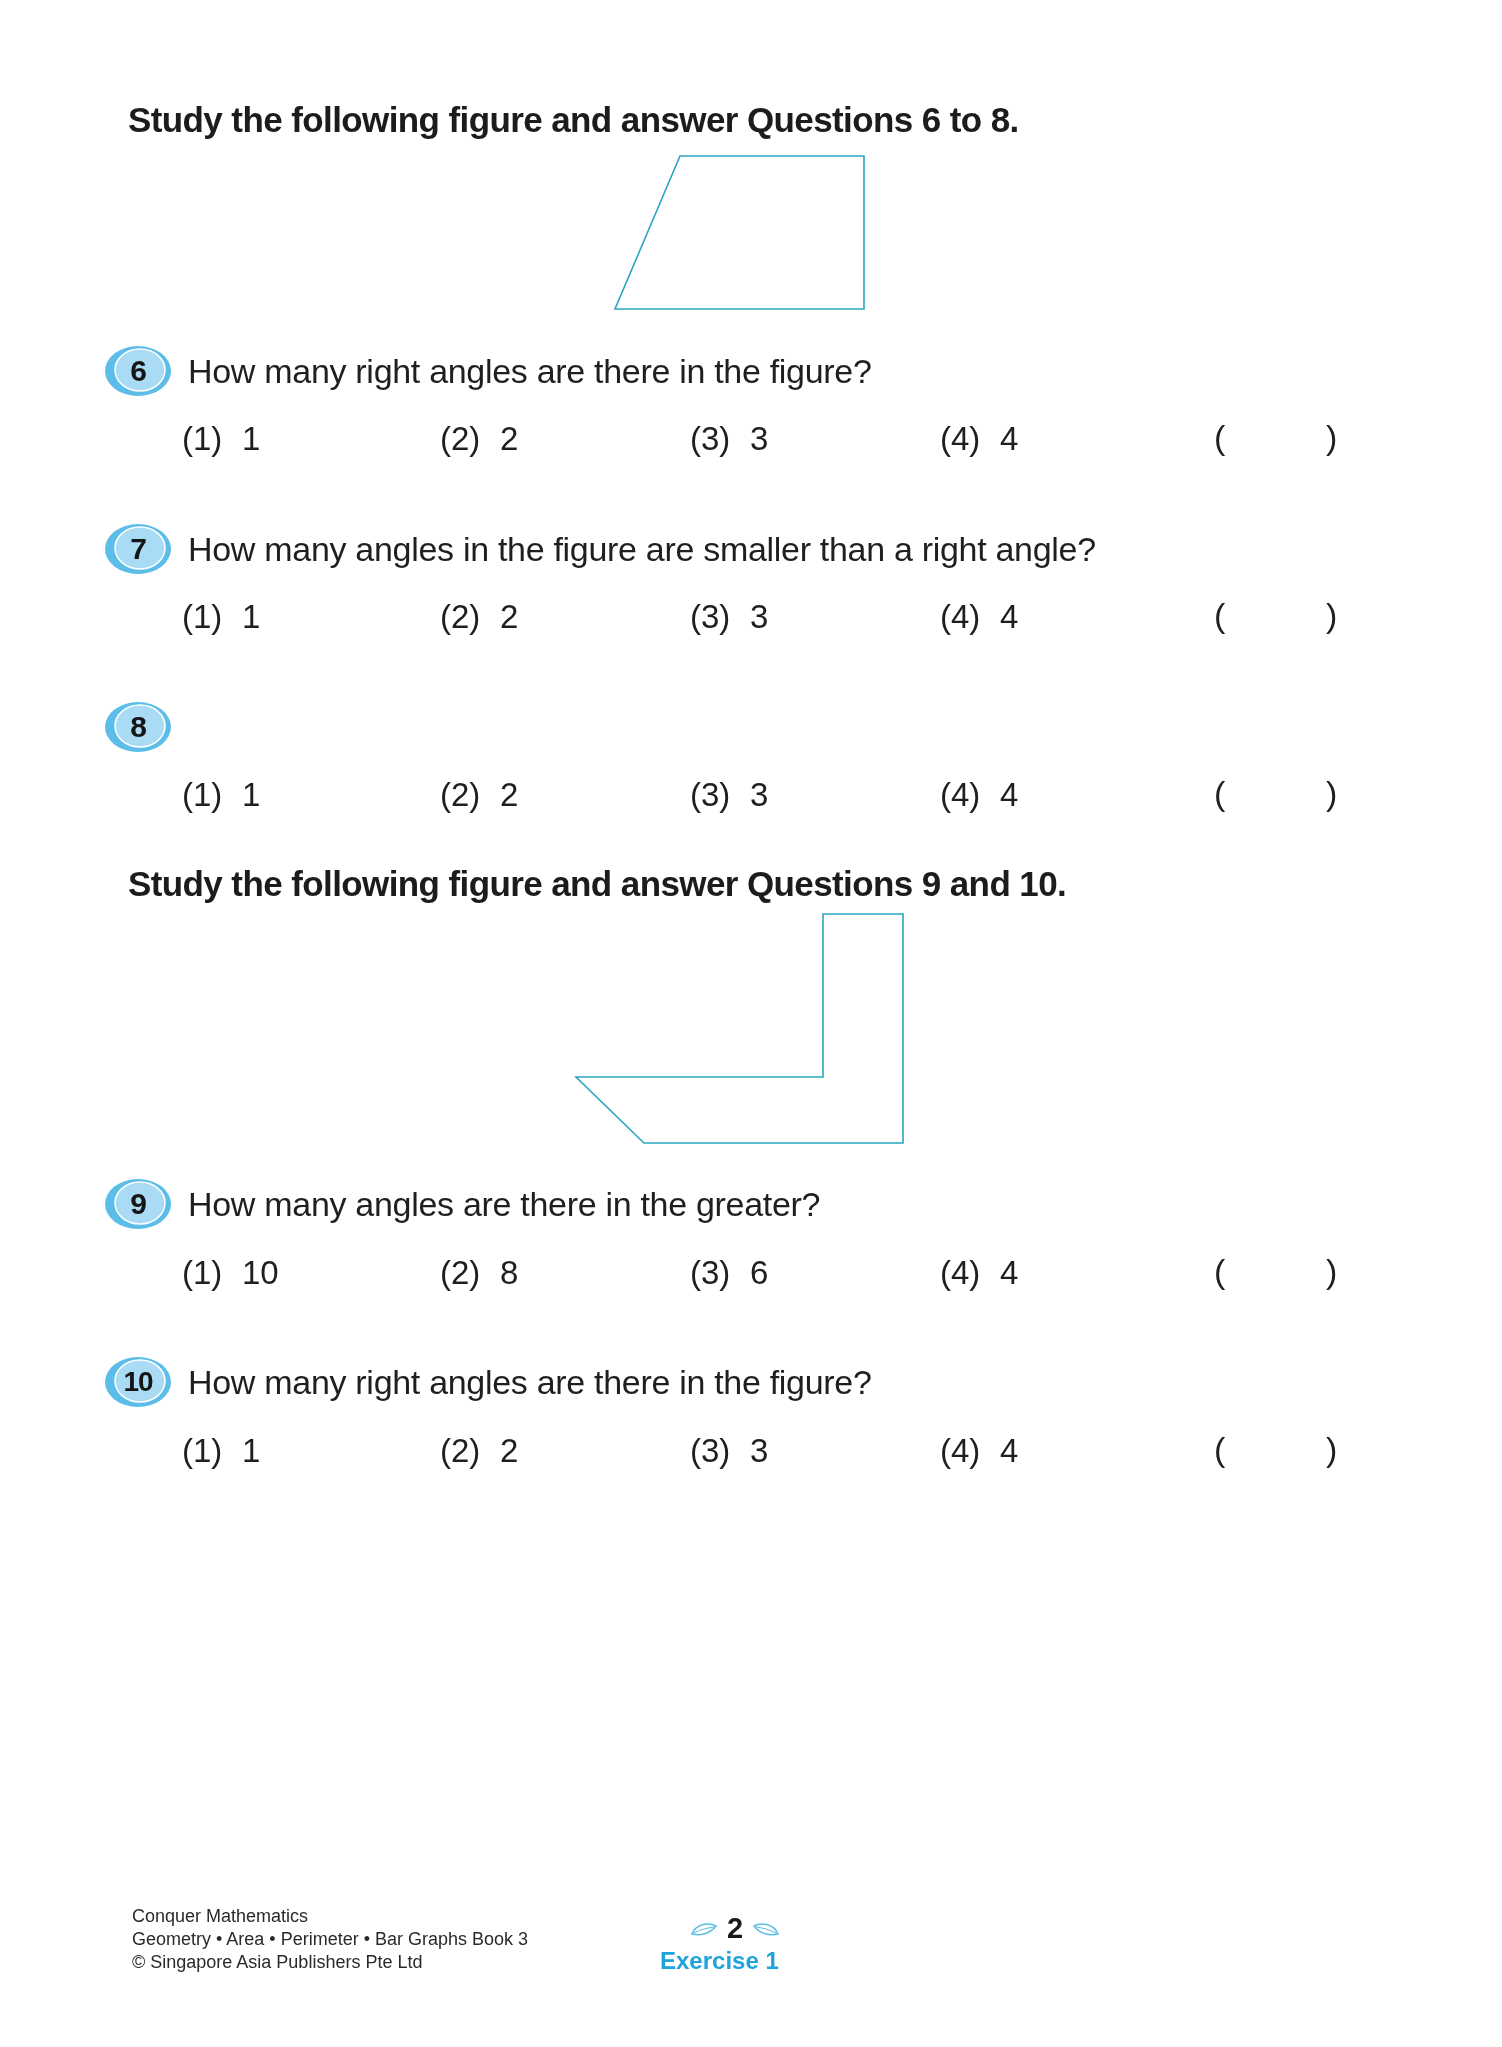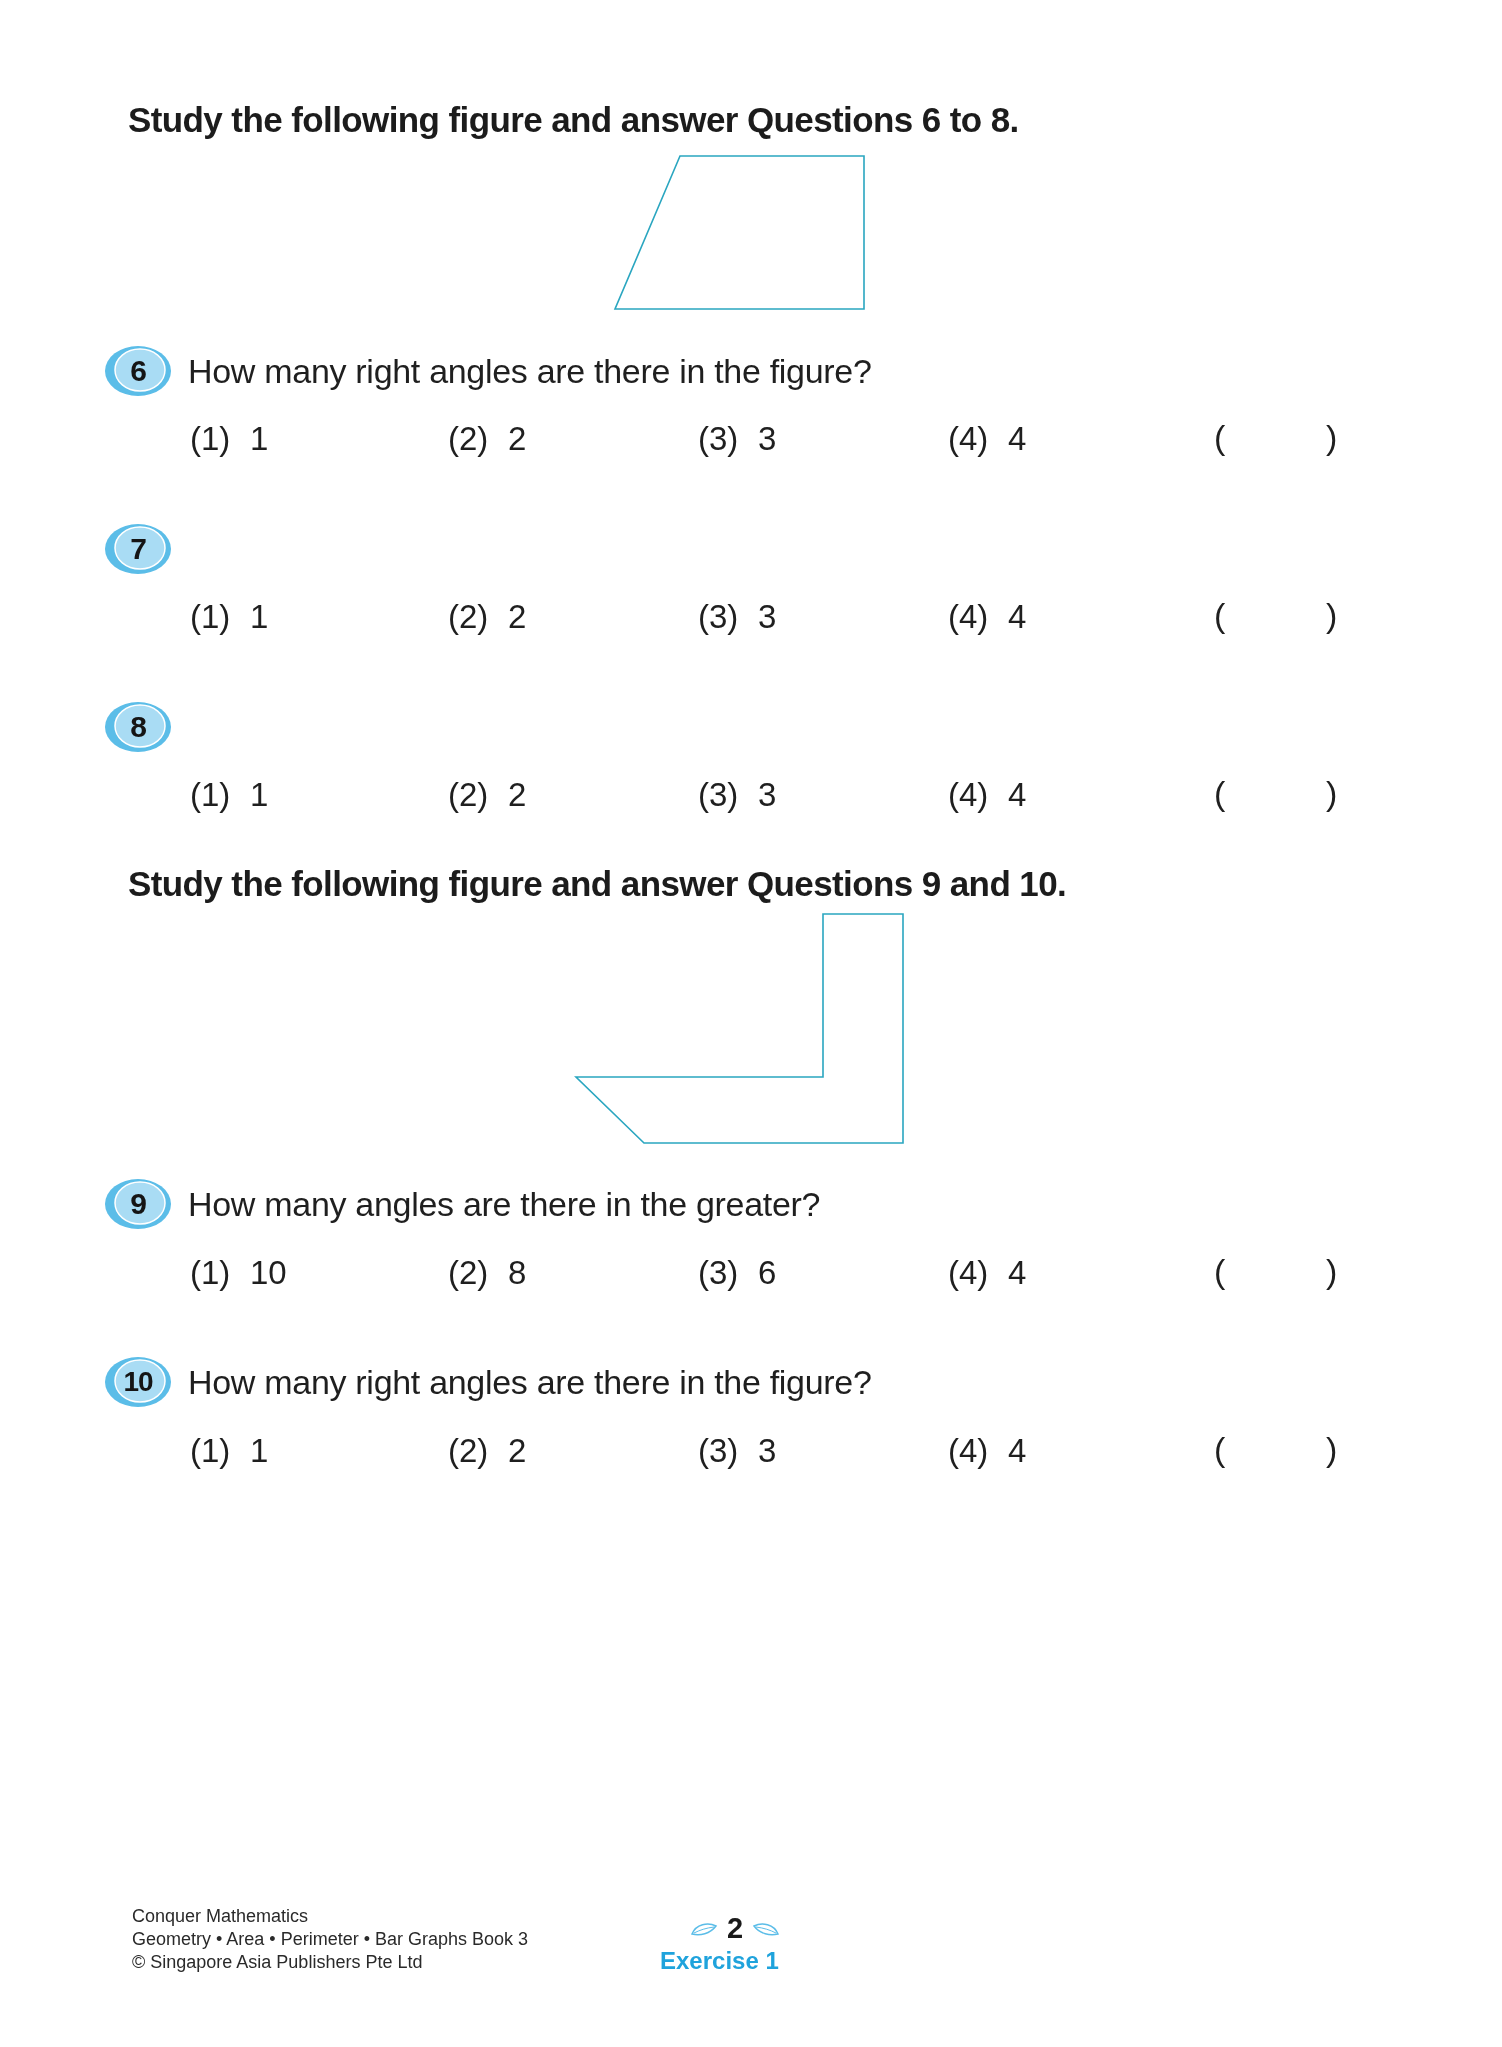--- a/index.html
+++ b/index.html
@@ -11,21 +11,21 @@
     .figure { position: absolute; left: 0; top: 0; }
     .q-row { position: absolute; left: 100px; height: 60px; width: 1300px; }
     .badge { position: absolute; left: 4px; top: -28px; width: 68px; height: 54px; }
     .badge svg { position: absolute; left: 0; top: 0; }
     .badge-num { position: absolute; left: 0; top: 0; width: 68px; height: 54px; line-height: 54px;
                  text-align: center; font-weight: bold; font-size: 30px; color: #151515;
                  font-family: "Liberation Sans", sans-serif; letter-spacing: -1px; }
     .q-text { position: absolute; left: 88px; top: -20px; font-size: 34px; white-space: nowrap;
               line-height: 1.15; color: #1f1f1f; letter-spacing: -0.3px; }
     .opt-row { position: absolute; left: 0; height: 40px; width: 1502px; }
-    .opt { position: absolute; top: -20px; font-size: 33px; white-space: nowrap; line-height: 1.15; color: #1f1f1f; margin-left: 8px; }
+    .opt { position: absolute; top: -20px; font-size: 33px; white-space: nowrap; line-height: 1.15; color: #1f1f1f; }
     .opt .num { display: inline-block; width: 60px; }
     .paren { position: absolute; top: -22px; font-size: 34px; line-height: 1.15; color: #1f1f1f; }
     .footer-left { position: absolute; left: 132px; top: 1905px; font-size: 18px; line-height: 23px; color: #2a2a2a; }
     .footer-left div { white-space: nowrap; }
     .page-num-wrap { position: absolute; left: 680px; top: 1912px; width: 110px; height: 32px; }
     .page-num { position: absolute; left: 0; width: 110px; text-align: center; top: 0; font-weight: bold;
                 font-size: 29px; line-height: 32px; color: #1a1a1a; }
     .leaf { position: absolute; top: 8px; }
     .exercise { position: absolute; left: 660px; width: 150px; text-align: left; top: 1946px; font-weight: bold;
                 font-size: 24px; color: #1fa3dc; line-height: 30px; }
@@ -60,20 +60,21 @@
 </div>
 
 <div class="q-row" style="top:550px;">
   <div class="badge">
     <svg width="68" height="54">
       <ellipse cx="34" cy="27" rx="33" ry="25" fill="#5bbde8"></ellipse>
       <ellipse cx="36" cy="26" rx="25" ry="21" fill="#a9dcf4" stroke="#ffffff" stroke-width="1.5"></ellipse>
     </svg>
     <div class="badge-num">7</div>
   </div>
+  <div class="q-text">How many angles in the figure are smaller than a right angle?</div>
 </div>
 <div class="opt-row" style="top:618px;">
   <div class="opt" style="left:182px;"><span class="num">(1)</span><span>1</span></div>
   <div class="opt" style="left:440px;"><span class="num">(2)</span><span>2</span></div>
   <div class="opt" style="left:690px;"><span class="num">(3)</span><span>3</span></div>
   <div class="opt" style="left:940px;"><span class="num">(4)</span><span>4</span></div>
   <span class="paren" style="left:1214px;">(</span>
   <span class="paren" style="left:1326px;">)</span>
 </div>
 

